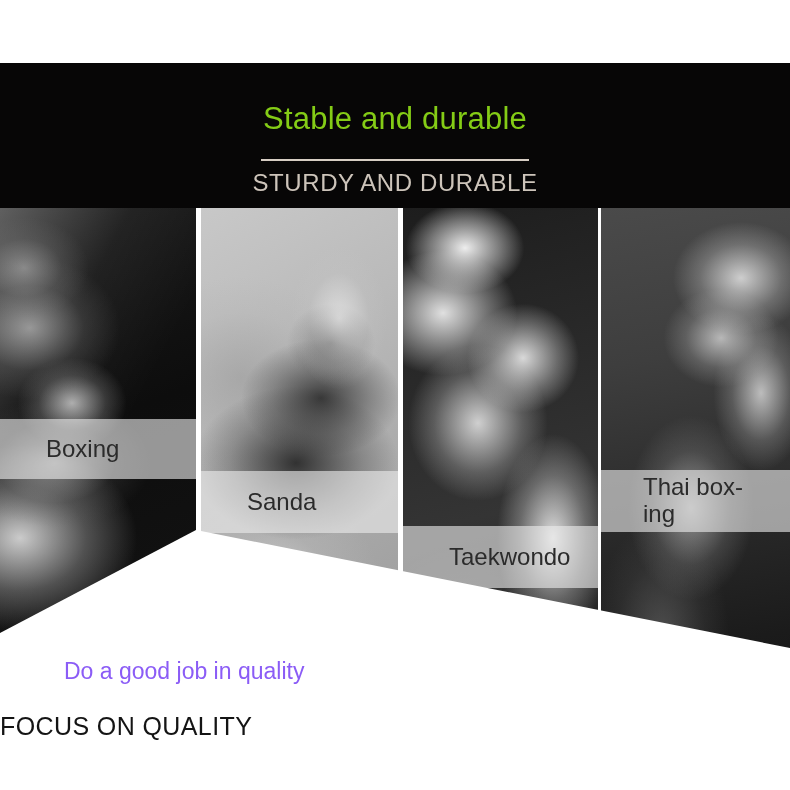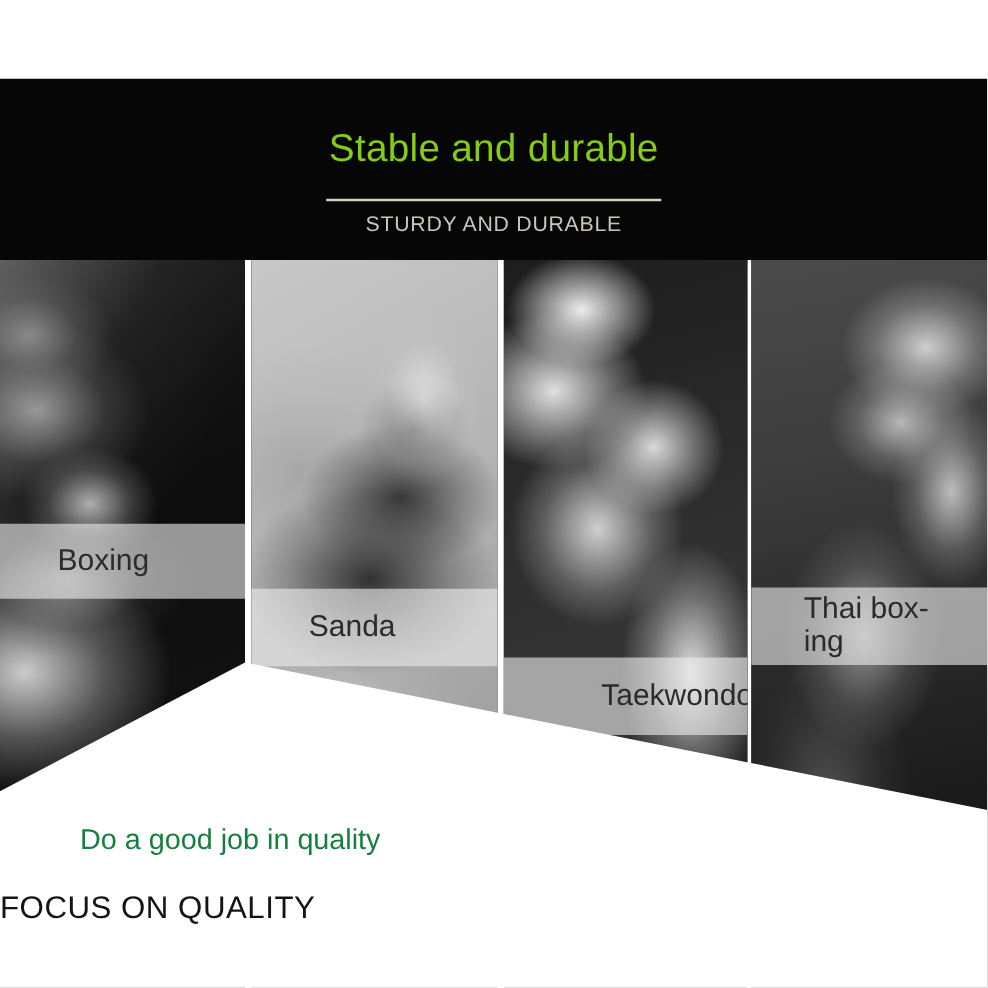--- a/index.html
+++ b/index.html
@@ -69,21 +69,21 @@
     width: 268px;
     height: 2px;
     margin-left: -134px;
     background: #d6cdc3;
   }
   .hero-sub {
     position: absolute;
     left: 0; top: 108px;
     width: 790px;
     text-align: center;
-    font-size: 17px;
+    font-size: 24px;
     letter-spacing: 0.6px;
     color: #cdc4ba;
     line-height: 1;
     white-space: nowrap;
   }
 
   
   .panels {
     position: absolute;
     left: 0; top: 208px;
@@ -164,42 +164,42 @@
   }
   .caption-band .caption-text {
     font-size: 24px;
     color: #2b2b2b;
     line-height: 1.12;
     padding-left: 46px;
     padding-right: 8px;
   }
   .band-boxing     { top: 211px; height: 60px; }
   .band-sanda      { top: 263px; height: 62px; }
-  .band-taekwondo  { top: 318px; height: 62px; padding-left: 32px; }
+  .band-taekwondo  { top: 318px; height: 62px; }
   .band-thai       { top: 262px; height: 62px; }
   .band-thai .caption-text { padding-left: 42px; }
 
   
   .chevron {
     position: absolute;
     left: 0; top: 0;
     width: 790px; height: 790px;
     pointer-events: none;
   }
 
   
   .footer {
     position: absolute;
     left: 0; top: 660px;
     width: 790px;
     background: transparent;
   }
   .footer-line-1 {
     font-size: 23px;
-    color: #15803d;
+    color: #8b5cf6;
     padding-left: 64px;
     line-height: 1;
   }
   .footer-line-2 {
     font-size: 25px;
     color: #141414;
     padding-top: 31px;
     letter-spacing: 0.4px;
     line-height: 1;
   }

